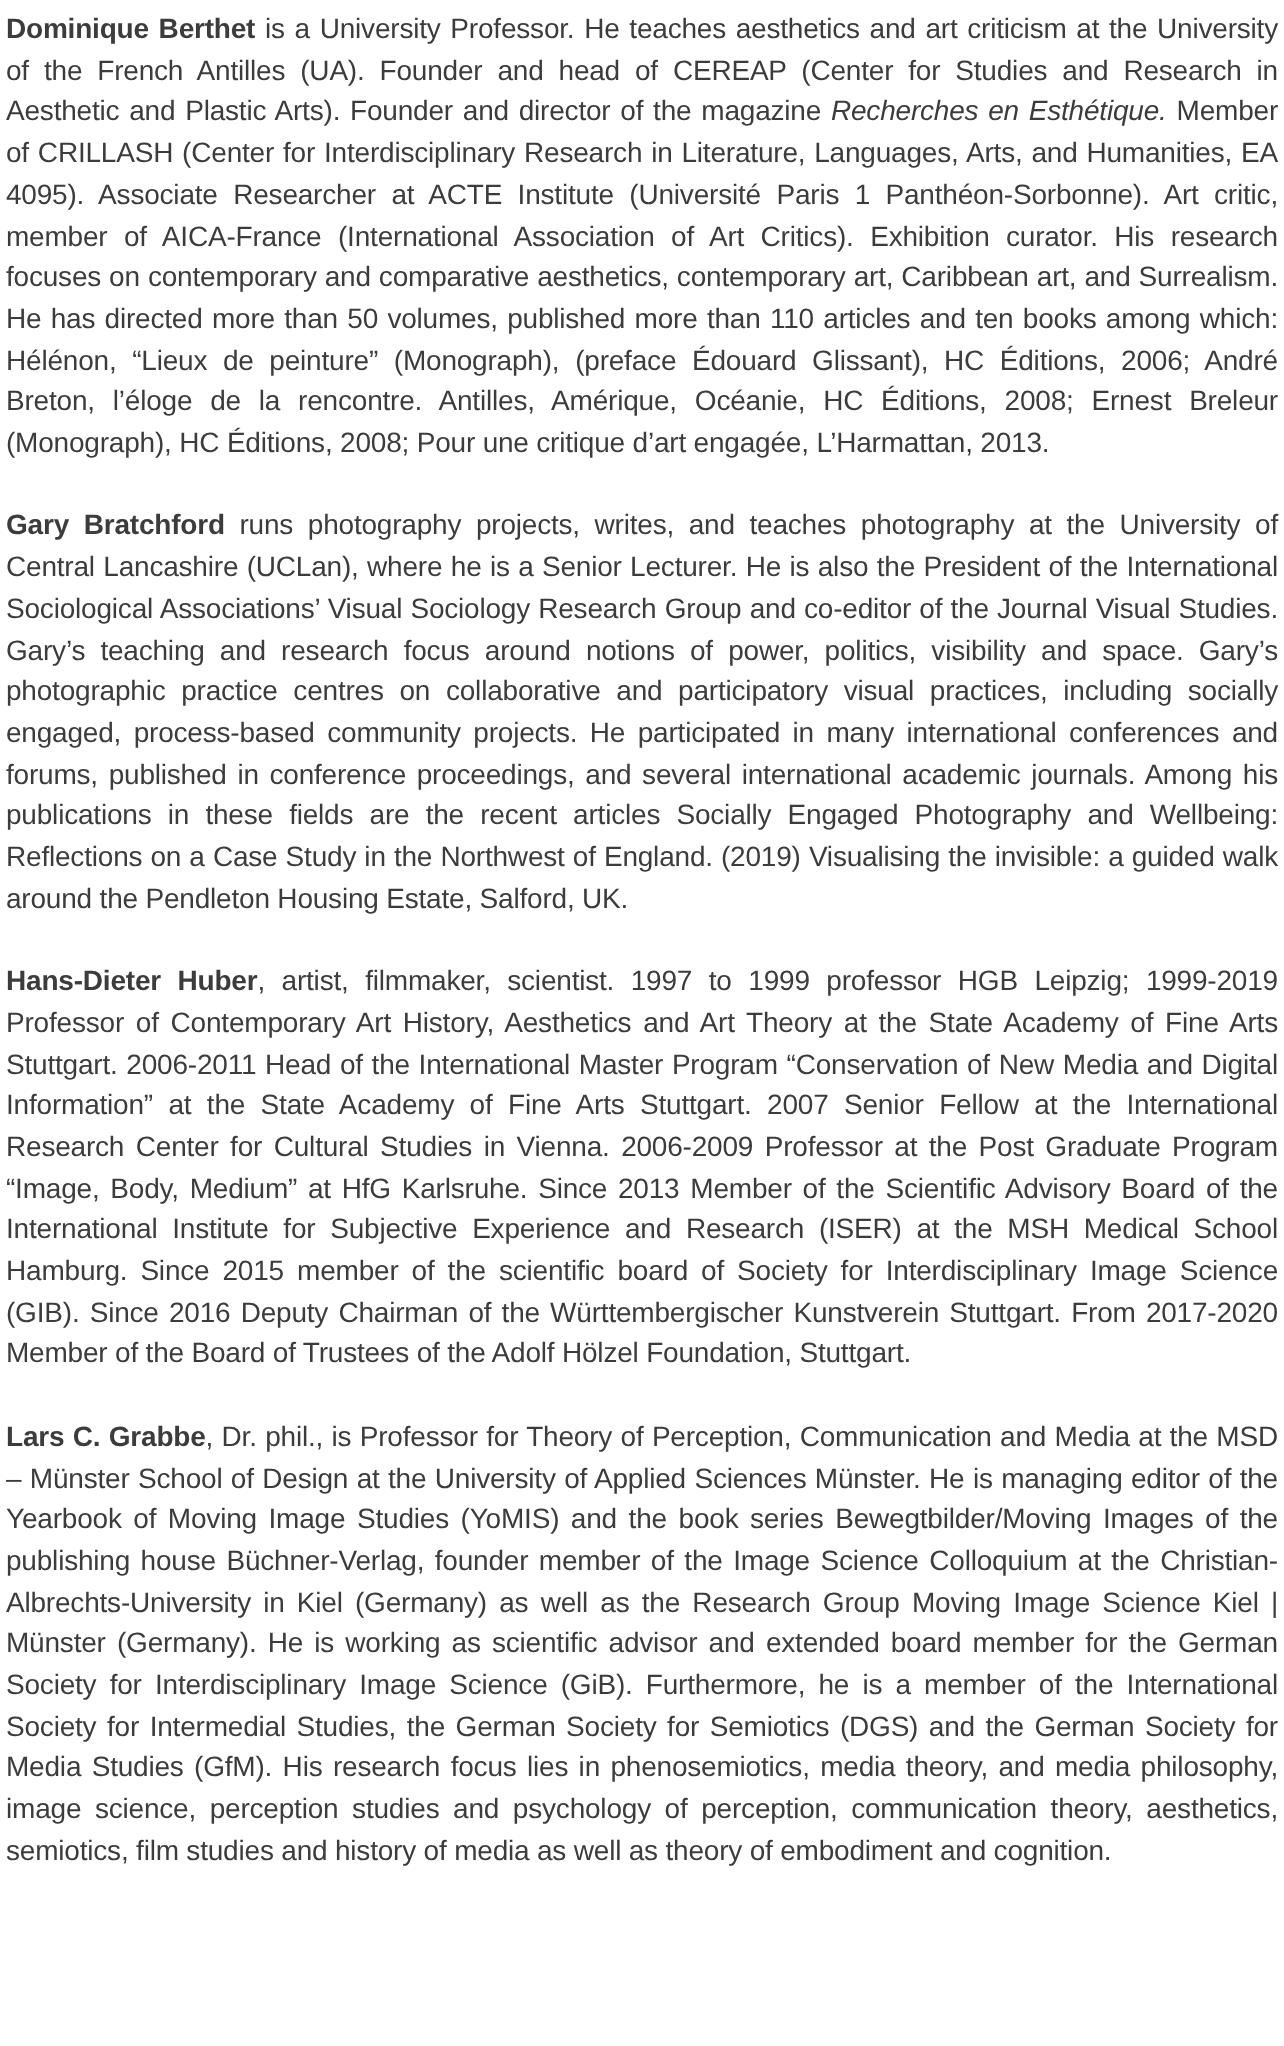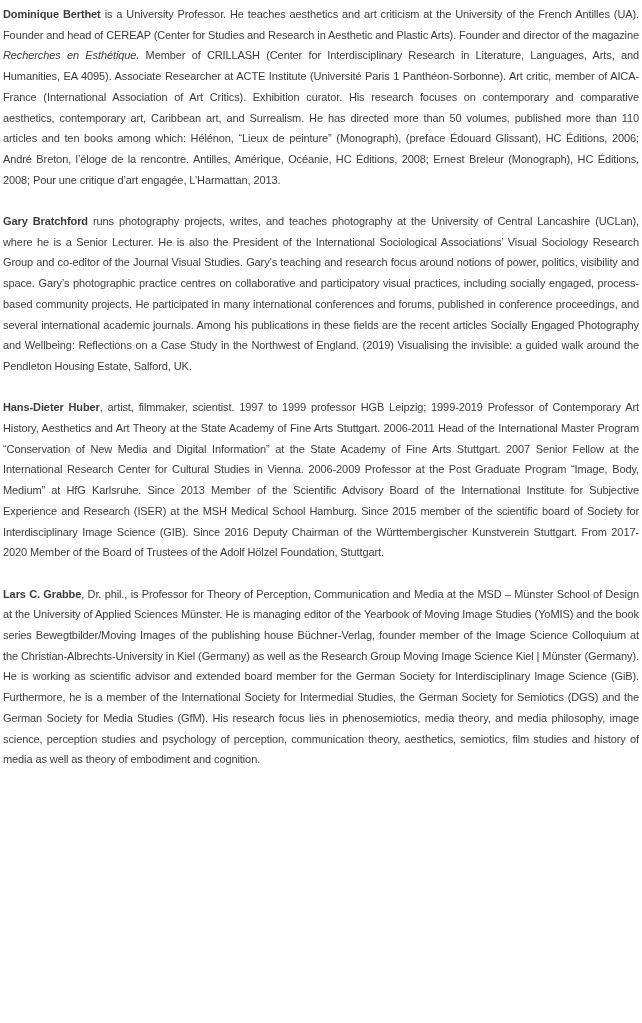--- a/index.html
+++ b/index.html
@@ -8,21 +8,21 @@
       background: #ffffff;
     }
     .page {
       width: 642px;
       height: 1023px;
       box-sizing: border-box;
       padding: 4px 3px 0 3px;
       background: #ffffff;
       overflow: hidden;
       font-family: "Liberation Sans", sans-serif;
-      font-size: 11px;
+      font-size: 14px;
       line-height: 20.7px;
       color: #3c3c3c;
       letter-spacing: -0.1px;
     }
     p.bio {
       margin: 0 0 20.7px 0;
       text-align: justify;
     }
     p.bio:last-child {
       margin-bottom: 18px;

